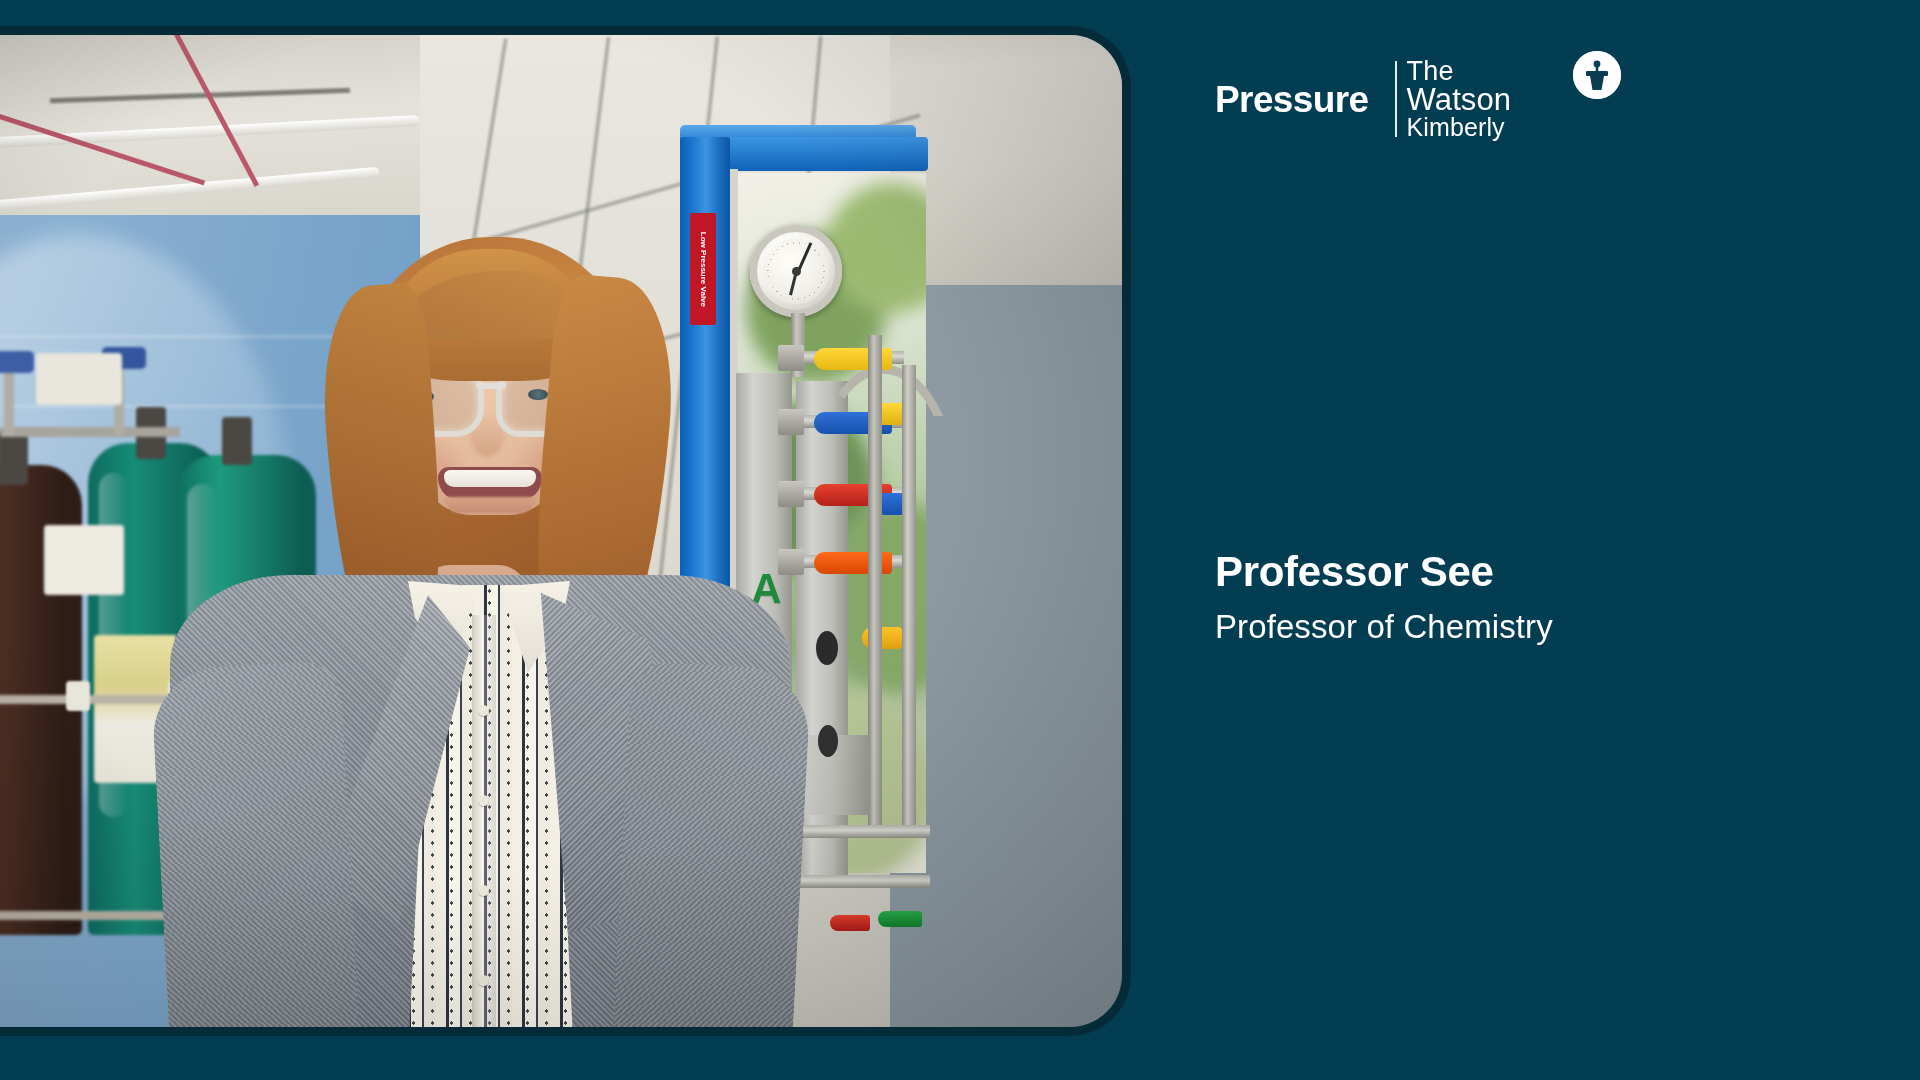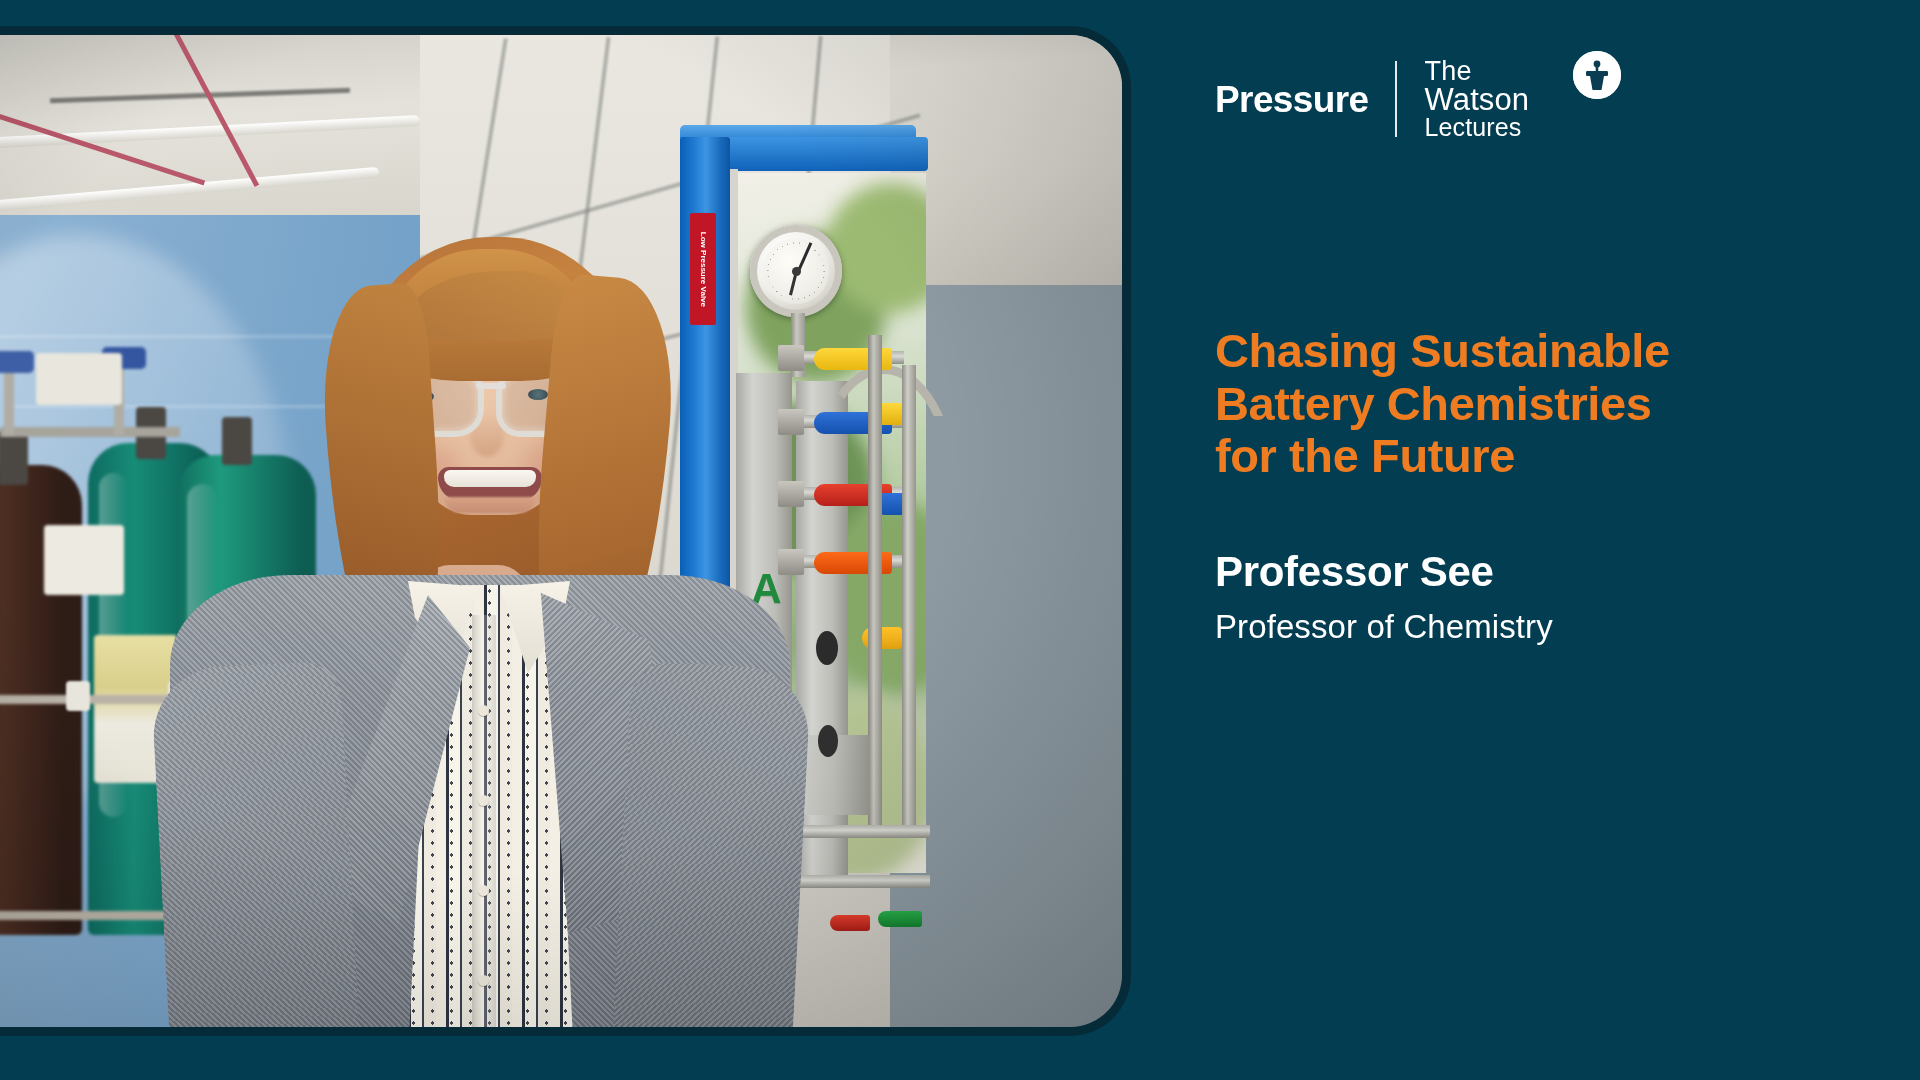--- a/index.html
+++ b/index.html
@@ -549,21 +549,21 @@
     line-height: 1;
     padding-right: 26px;
   }
   .logo-divider {
     width: 2px;
     height: 76px;
     background: #ffffff;
     opacity: .9;
   }
   .logo-watson {
-    padding-left: 28px;
+    padding-left: 10px;
     position: relative;
     color: #ffffff;
     font-family: "Liberation Sans", sans-serif;
     line-height: .96;
   }
   .lw-the   { font-size: 27px; font-weight: normal; letter-spacing: .2px; }
   .lw-watson{ font-size: 31px; font-weight: normal; letter-spacing: .1px; }
   .lw-lect  { font-size: 25px; font-weight: normal; letter-spacing: .1px; }
   .podium-badge {
     position: absolute;
@@ -816,28 +816,23 @@
           <svg width="48" height="48" viewBox="0 0 48 48" aria-hidden="true">
             <circle cx="24" cy="24" r="24" fill="#ffffff"></circle>
             <rect x="13" y="20" width="22" height="5" rx="1.2" fill="#0a3d51"></rect>
             <path d="M17 25 L31 25 L28.5 39 L19.5 39 Z" fill="#0a3d51"></path>
             <circle cx="24" cy="13" r="3.4" fill="#0a3d51"></circle>
             <rect x="22.7" y="15" width="2.6" height="5" fill="#0a3d51"></rect>
           </svg>
         </div>
         <div class="lw-the">The</div>
         <div class="lw-watson">Watson</div>
-        <div class="lw-lect">Lectures</div>
+        <div class="lw-lect">Kimberly</div>
       </div>
     </div>
 
-    <div class="lecture-title">
-      <div>Chasing Sustainable</div>
-      <div>Battery Chemistries</div>
-      <div>for the Future</div>
-    </div>
 
     <div class="speaker-name">Professor See</div>
     <div class="speaker-role">Professor of Chemistry</div>
 
   </div>
 
 </div>
 
 </body></html>

